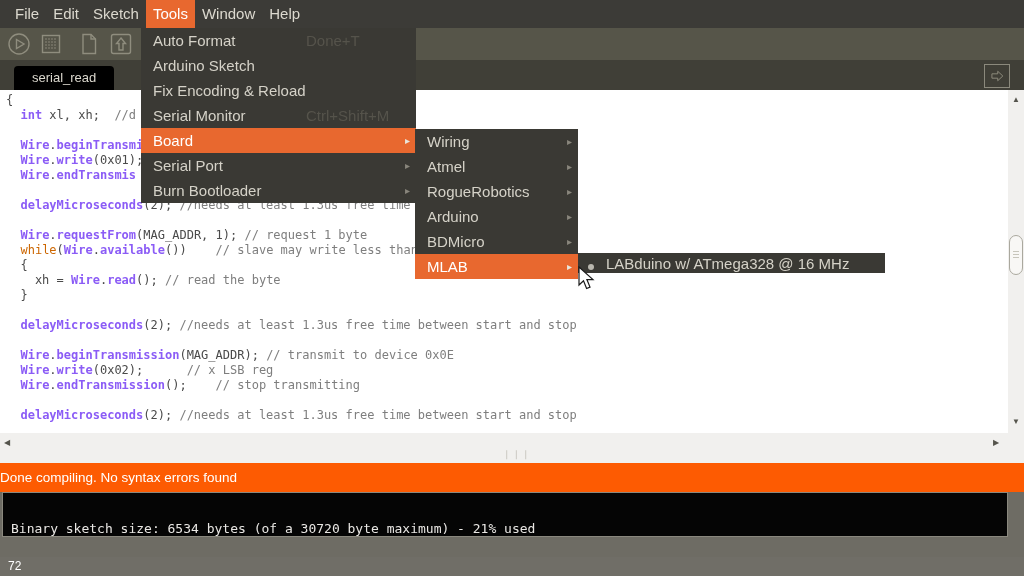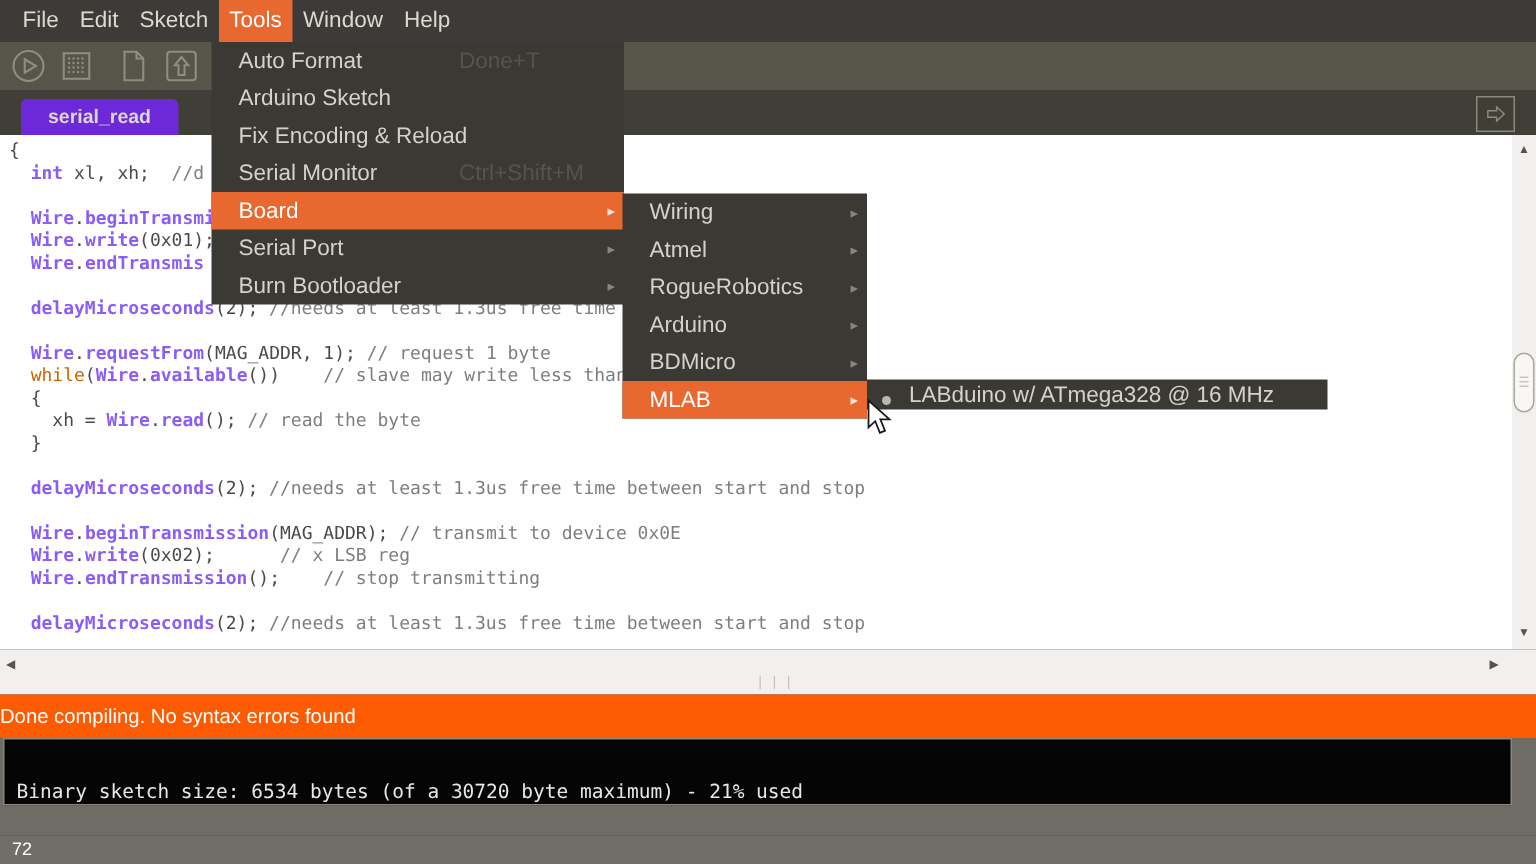--- a/index.html
+++ b/index.html
@@ -13,22 +13,22 @@
   .mb-item.active{background:#e8682f;color:#ffffff;}
 
   
   .toolbar{position:absolute;left:0;top:28px;width:1024px;height:32px;background:#565549;}
   .tbtn{position:absolute;top:3px;width:26px;height:26px;}
   .tbtn svg{width:26px;height:26px;stroke:#8f8d7e;fill:none;stroke-width:1.4;}
   .tbtn svg .dot{fill:#8f8d7e;stroke:none;}
 
   
   .tabbar{position:absolute;left:0;top:60px;width:1024px;height:30px;background:#403f37;}
-  .tab{position:absolute;left:14px;top:6px;height:34px;background:#6d28d9;color:#dbd8ce;
-       font-size:13px;line-height:24px;padding:0 18px;border-radius:4px 4px 0 0;font-weight:bold;}
+  .tab{position:absolute;left:14px;top:6px;height:34px;background:#000000;color:#dbd8ce;
+       font-size:13px;line-height:24px;padding:0 18px;border-radius:4px 4px 0 0;}
   .tabmenu-btn{position:absolute;right:14px;top:4px;width:24px;height:22px;
        border:1px solid #8b897c;display:flex;align-items:center;justify-content:center;}
   .tabmenu-btn svg{width:18px;height:16px;stroke:#8f8d7e;fill:none;stroke-width:1.3;}
 
   
   .editor{position:absolute;left:0;top:90px;width:1008px;height:343px;background:#ffffff;overflow:hidden;}
   .code{margin:0;padding:3px 0 0 6px;font-family:"DejaVu Sans Mono","Liberation Mono",monospace;
         font-size:12px;line-height:15px;color:#4a4a4a;}
   .cl{height:15px;white-space:pre;}
   .code .k{color:#8b5cf6;font-weight:bold;}
@@ -57,21 +57,21 @@
   .console{position:absolute;left:2px;top:0;width:1006px;height:45px;background:#050505;
            border:1px solid #8a887e;box-sizing:border-box;}
   .console-line{position:absolute;left:8px;top:28px;color:#e9e7e4;
                 font-family:"DejaVu Sans Mono","Liberation Mono",monospace;font-size:13px;}
   .footer{position:absolute;left:0;top:557px;width:1024px;height:19px;background:#706e67;}
   .footer .lineno{position:absolute;left:8px;top:2px;color:#ffffff;font-size:12px;}
   .footer .boardinfo{position:absolute;right:8px;top:3px;color:#b3b1a8;font-size:11.5px;}
 
   
   .menu{position:absolute;background:#3a3934;z-index:50;}
-  .mi{position:relative;display:flex;align-items:center;height:25px;padding-left:18px;
+  .mi{position:relative;display:flex;align-items:center;height:25px;padding-left:12px;
       color:#d5d2c8;font-size:15px;cursor:default;}
   .mi.active{background:#e8682f;color:#ffffff;}
   .mi .sc{position:absolute;left:165px;color:#55534b;}
   .mi .arr{position:absolute;right:6px;font-size:10px;color:#89867c;}
   .mi.active .arr{color:#e9e6dc;}
   .mi .bullet{position:absolute;left:10px;top:9px;width:6px;height:6px;border-radius:50%;background:#b9b7ae;}
   #menu-tools{left:141px;top:28px;width:275px;}
   #menu-board{left:415px;top:129px;width:163px;}
   #menu-mlab{left:578px;top:253px;width:307px;}
   #menu-mlab .mi{height:20px;padding-left:28px;}

